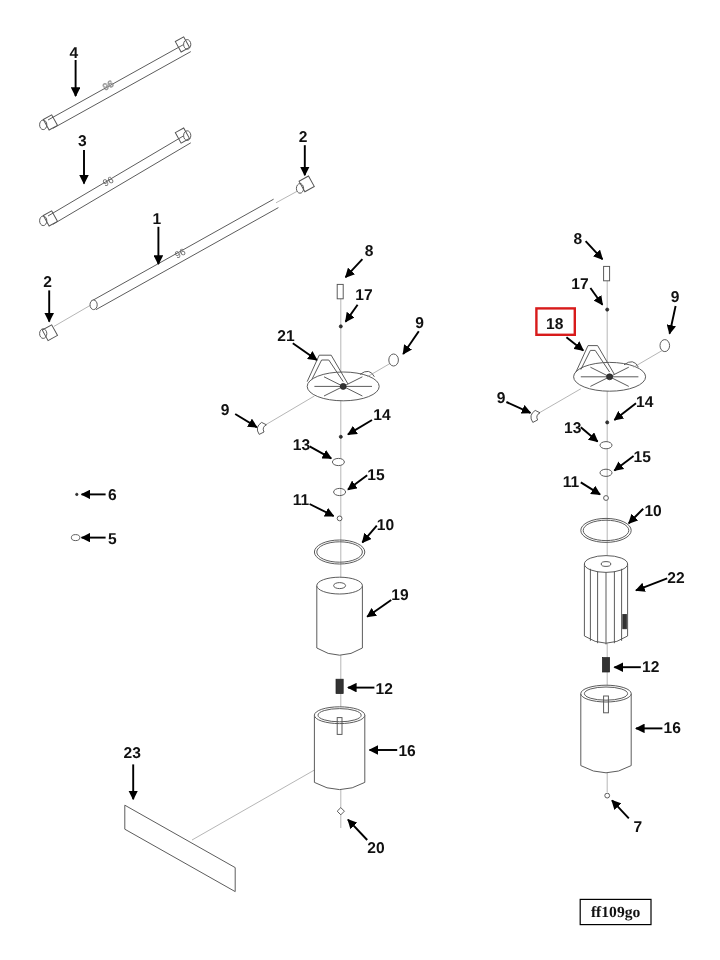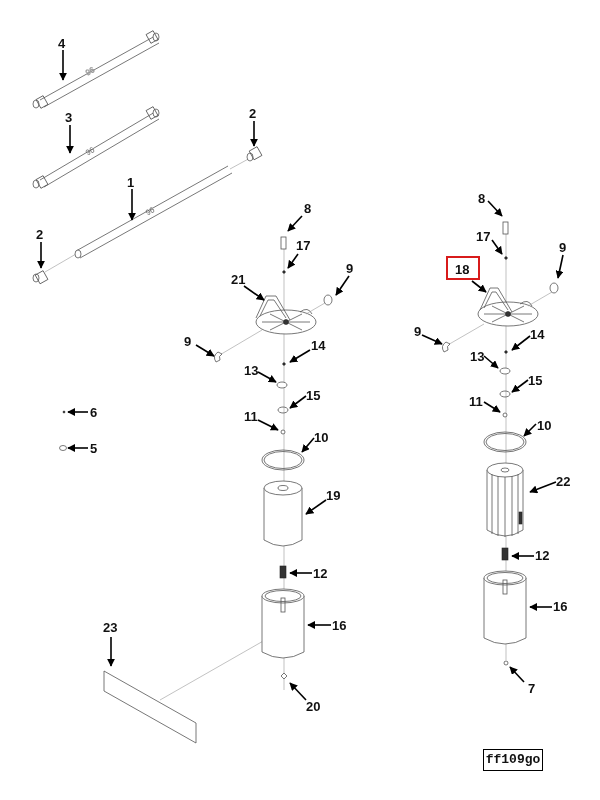--- a/index.html
+++ b/index.html
@@ -5,21 +5,21 @@
   html, body { margin: 0; padding: 0; background: #ffffff; }
   body { width: 600px; height: 800px; overflow: hidden; position: relative; font-family: "Liberation Sans", sans-serif; }
   #stage { position: absolute; left: 0; top: 0; width: 600px; height: 800px; }
   .callout { font-family: "Liberation Sans", sans-serif; font-weight: bold; font-size: 13px; fill: #111; }
   .part { fill: none; stroke: #555; stroke-width: 0.8; }
   .partfill { fill: #fff; stroke: #555; stroke-width: 0.8; }
   .thin { fill: none; stroke: #999; stroke-width: 0.6; }
   .dark { fill: #333; stroke: #222; stroke-width: 0.6; }
   .arrow { stroke: #000; stroke-width: 1.6; fill: none; }
   .ref-box { position: absolute; left: 483px; top: 749px; width: 60px; height: 22px; border: 1.5px solid #000; box-sizing: border-box;
-             font-family: Liberation Mono, monospace; font-weight: bold; font-size: 13px; text-align: center; line-height: 19px; color: #111; }
+             font-family: Liberation Serif, serif; font-weight: bold; font-size: 13px; text-align: center; line-height: 19px; color: #111; }
   .hl-box { position: absolute; left: 446px; top: 256px; width: 34px; height: 24px; border: 2.5px solid #d81b1b; box-sizing: border-box; }
 </style>
 </head>
 <body>
 
 <svg id="stage" viewBox="0 0 600 800">
   <defs>
     <marker id="ah" viewBox="0 0 10 10" refX="9" refY="5" markerWidth="5" markerHeight="5" orient="auto-start-reverse">
       <path d="M0,0 L10,5 L0,10 z" fill="#000"></path>
     </marker>

